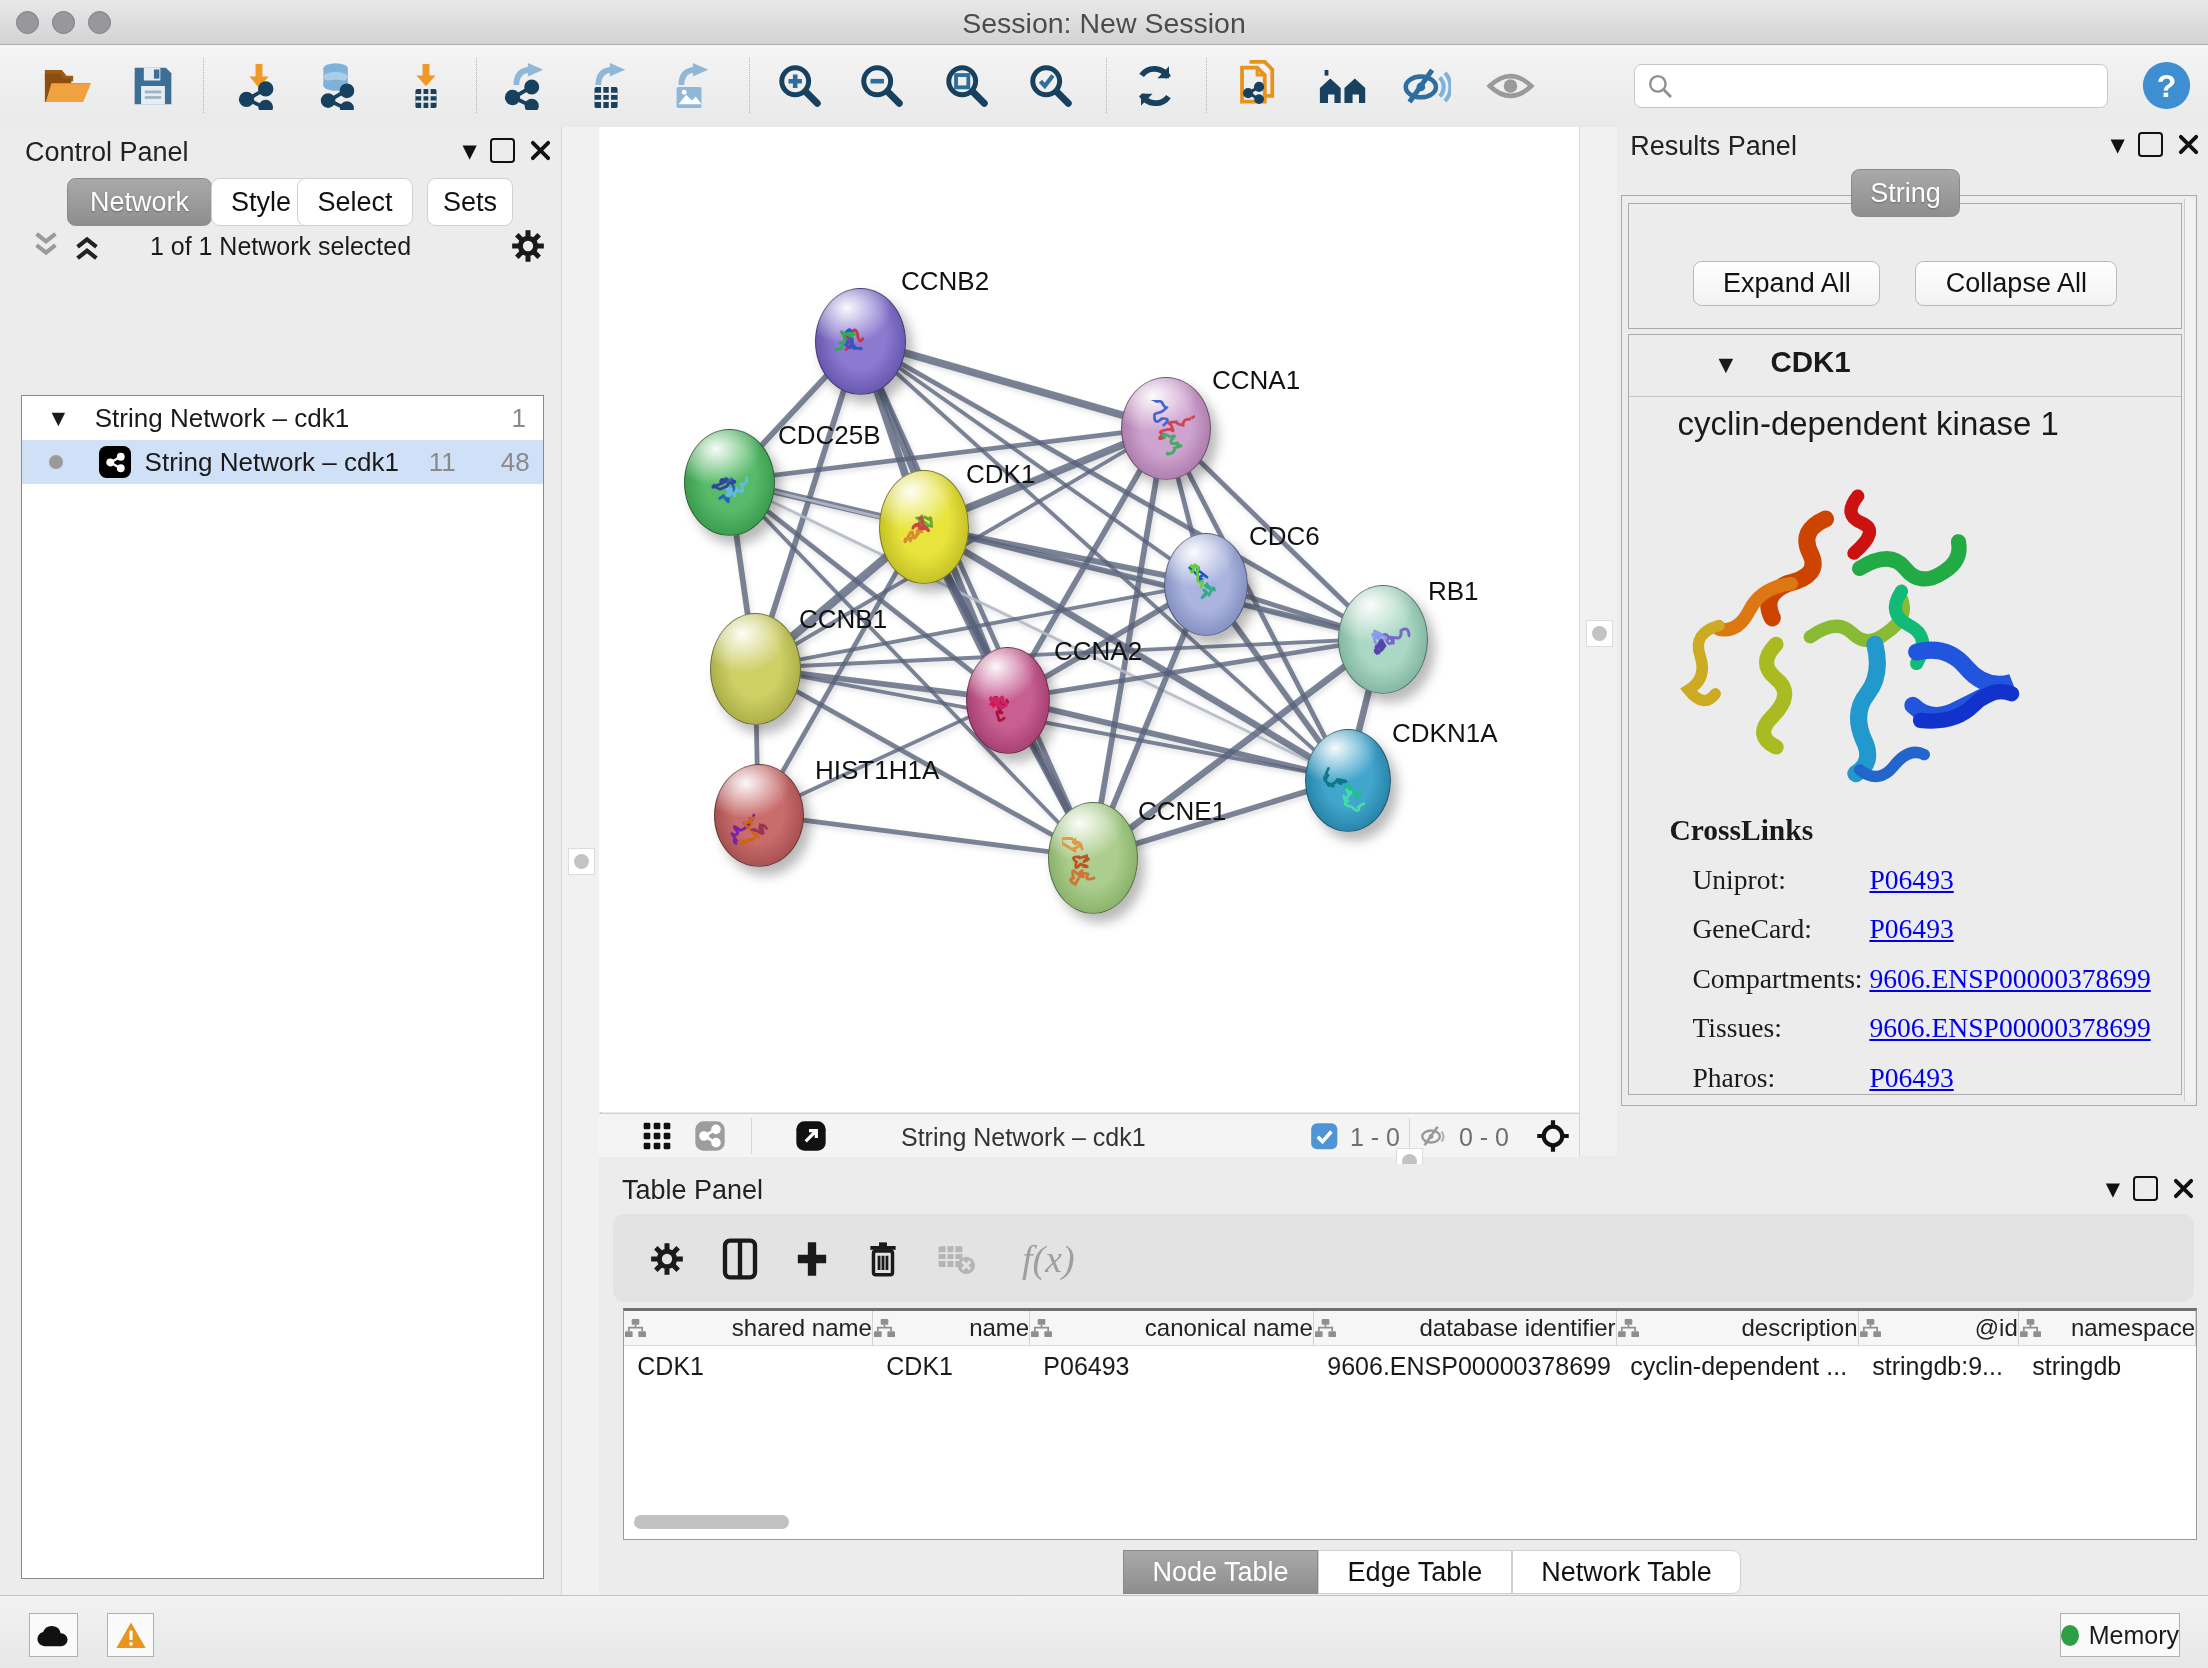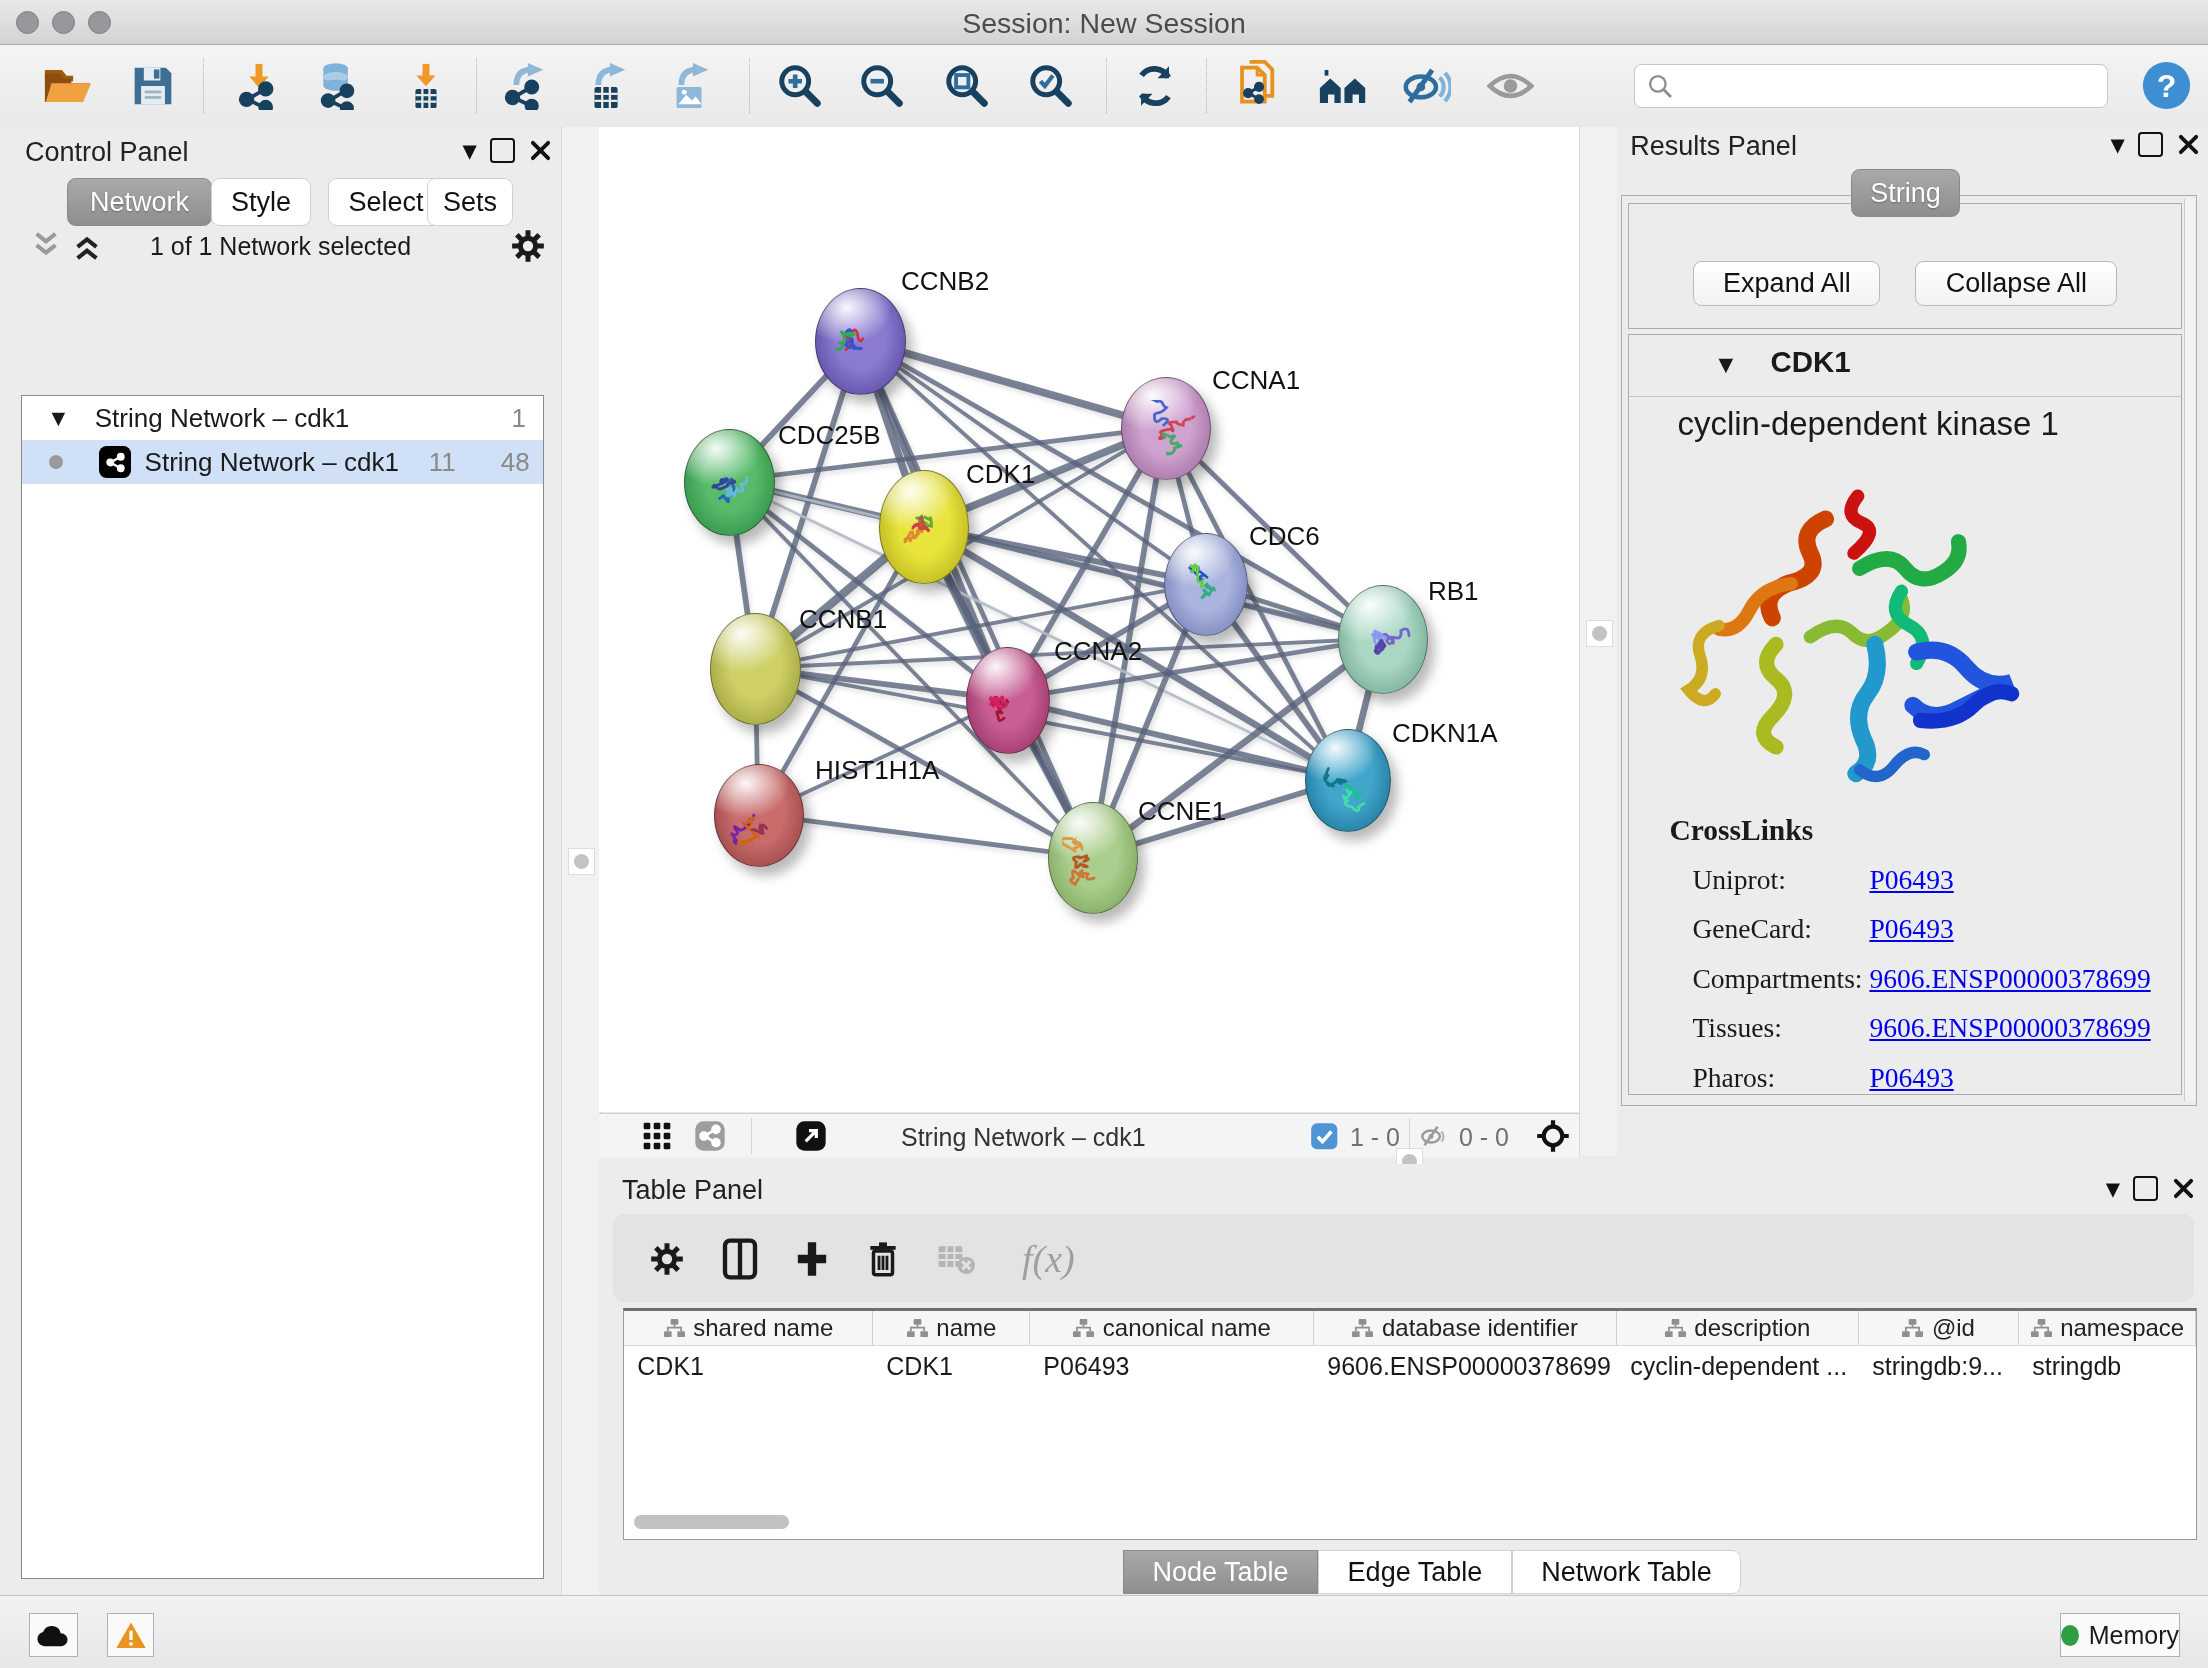--- a/index.html
+++ b/index.html
@@ -67,21 +67,21 @@
   .serif{font-family:"Liberation Serif",serif;}
   .xlrow{position:absolute;font-size:27.6px;}
   .scrolltrack{position:absolute;background:#f2f2f2;border-left:1px solid #ccc;}
   
   .tpanel{position:absolute;left:599px;top:1164px;width:1609px;height:431px;background:#ececec;}
   .ttoolbar{position:absolute;left:14.3px;top:50px;width:1581px;height:88px;background:#e3e3e3;border-radius:11.4px;}
   .ti{position:absolute;top:21px;width:48px;height:48px;display:flex;align-items:center;justify-content:center;}
   .tablebox{position:absolute;left:24px;top:144px;width:1572px;height:228px;background:#fff;
     border:1.9px solid #9a9a9a;border-top:3.8px solid #707070;}
   .thead{display:flex;height:34px;background:#f6f6f6;border-bottom:1.9px solid #d9d9d9;}
-  .th{display:flex;align-items:center;justify-content:center;gap:7.6px;font-size:24px;color:#222;
+  .th{display:flex;align-items:center;justify-content:space-between;gap:7.6px;font-size:24px;color:#222;
     border-right:1.9px solid #d2d2d2;overflow:hidden;white-space:nowrap;}
   .trdata{display:flex;height:40px;align-items:center;}
   .td{font-size:25px;padding-left:13.3px;overflow:hidden;white-space:nowrap;box-sizing:border-box;}
   .hscroll{position:absolute;left:35px;top:351px;width:155px;height:14.3px;border-radius:7.6px;background:#c2c2c2;}
   .btabs{position:absolute;top:386px;left:524px;display:flex;}
   .btab{height:42px;padding:0 28.5px;display:flex;align-items:center;justify-content:center;
     font-size:27px;background:#fff;border:1.4px solid #d0d0d0;color:#111;}
   .btab:first-child{border-radius:8.6px 0 0 8.6px;}
   .btab:last-child{border-radius:0 8.6px 8.6px 0;}
   .btab.sel{background:linear-gradient(#a9a9a9,#8e8e8e);color:#fff;border-color:#8a8a8a;border-radius:0;}
@@ -285,21 +285,21 @@
     <div class="phead" style="left:25px;top:9.5px">Control Panel</div>
     <div class="picons" style="right:9.5px;top:10.5px">
       <span class="tri">▾</span>
       <span class="pbox"></span>
       <svg width="23" height="23" viewBox="0 0 24 24">
         <path d="M4 4 20 20M20 4 4 20" stroke="#111" stroke-width="4" stroke-linecap="round"></path>
       </svg>
     </div>
     <div class="tab sel" style="left:67px;top:51px;width:143px">Network</div>
     <div class="tab" style="left:211px;top:51px;width:98px">Style</div>
-    <div class="tab" style="left:328px;top:51px;width:114px">Select</div>
+    <div class="tab" style="left:297px;top:51px;width:114px">Select</div>
     <div class="tab" style="left:427px;top:51px;width:84px">Sets</div>
 
     <svg style="position:absolute;left:28.5px;top:103px" width="34" height="32" viewBox="0 0 18 17">
       <path d="M4 2l5 4 5-4M4 8l5 4 5-4" fill="none" stroke="#9a9a9a" stroke-width="2.2"></path>
     </svg>
     <svg style="position:absolute;left:70px;top:103px" width="34" height="32" viewBox="0 0 18 17">
       <path d="M4 15l5-4 5 4M4 9l5-4 5 4" fill="none" stroke="#222" stroke-width="2.2"></path>
     </svg>
     <div style="position:absolute;left:0;top:105px;width:561px;text-align:center;font-size:25px">1 of 1 Network selected</div>
     <svg style="position:absolute;left:508px;top:99px" width="40" height="40" viewBox="0 0 24 24">

